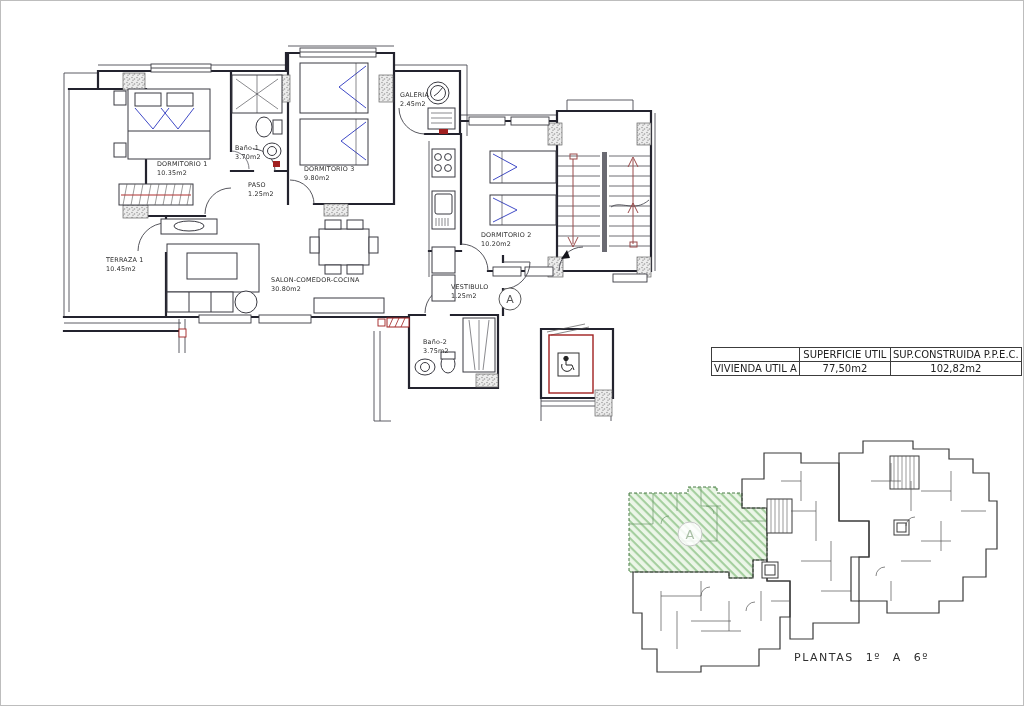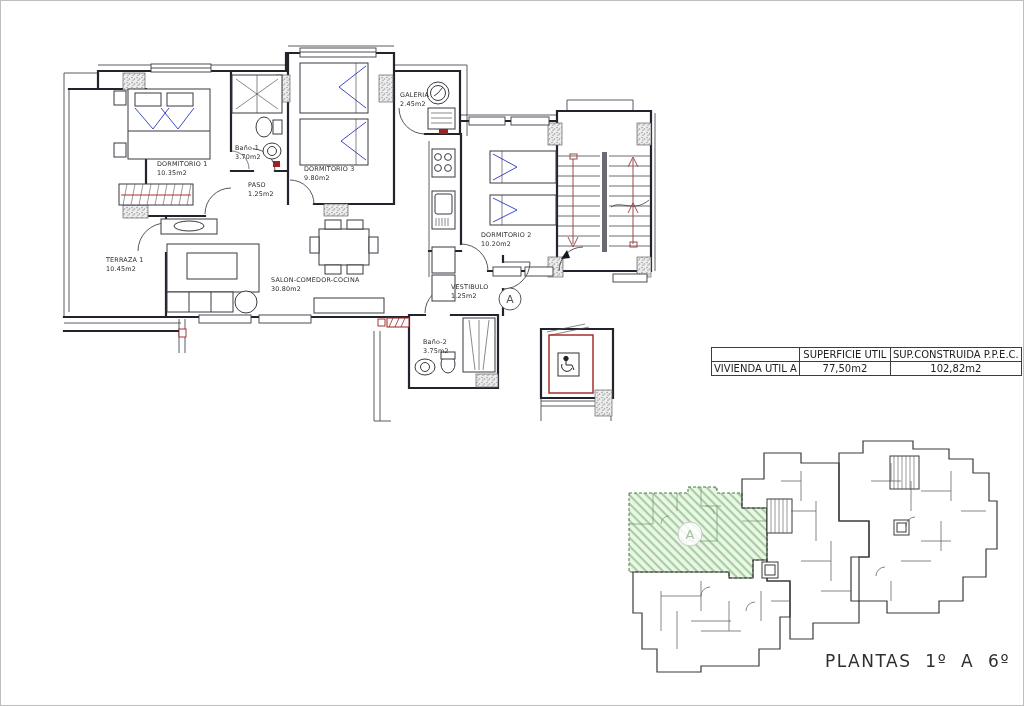--- a/index.html
+++ b/index.html
@@ -11,21 +11,21 @@
   .room-name,.room-area{font-size:6.4px;letter-spacing:.2px;}
   .unit-letter{font-size:11px;fill:#555;}
   .unit-letter-key{font-size:13px;fill:#a9bfa5;}
   table.summary{position:absolute;left:710px;top:346px;border-collapse:collapse;
         table-layout:fixed;background:#fff;}
   table.summary td{border:1px solid #3c3c3c;font-size:10px;color:#222;
         text-align:center;padding:1px 2px;height:11px;white-space:nowrap;}
   td.c1{width:66px;text-align:left;padding-left:4px;}
   td.c2{width:86px;}
   td.c3{width:96px;}
-  .caption{position:absolute;left:824px;top:650px;font-size:17px;color:#2f2f2f;
+  .caption{position:absolute;left:793px;top:650px;font-size:11px;color:#2f2f2f;
         letter-spacing:1.5px;word-spacing:7px;white-space:nowrap;}
 </style>
 </head>
 <body>
 
 <div class="page">
 
 <svg class="plan" width="1024" height="706" viewBox="0 0 1024 706">
   <defs>
     <pattern id="speckle" width="5" height="5" patternUnits="userSpaceOnUse">

